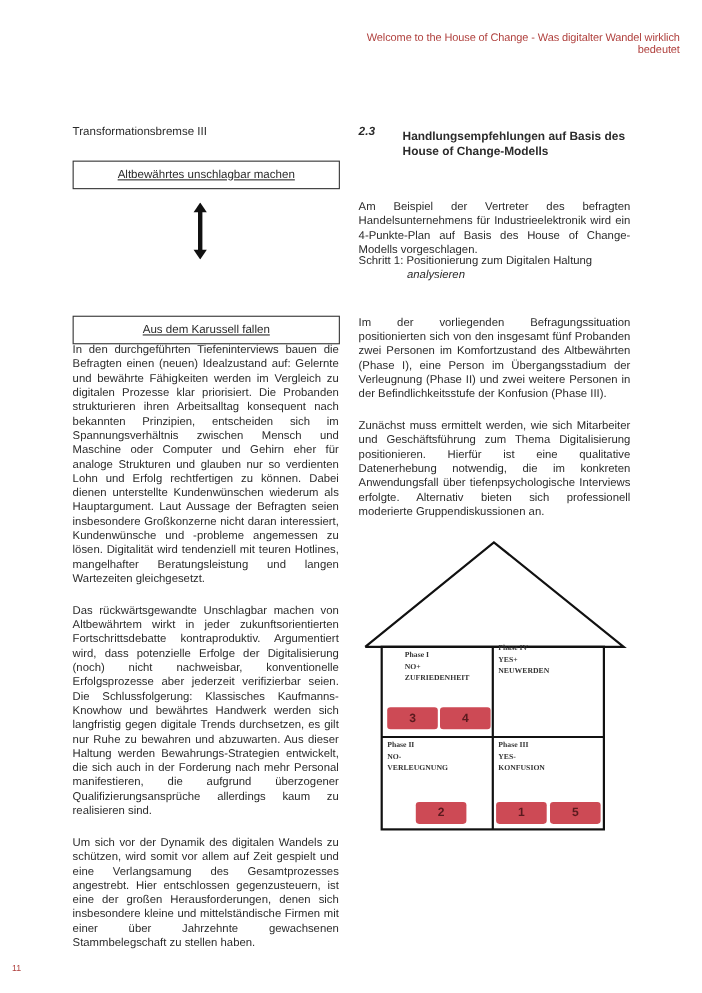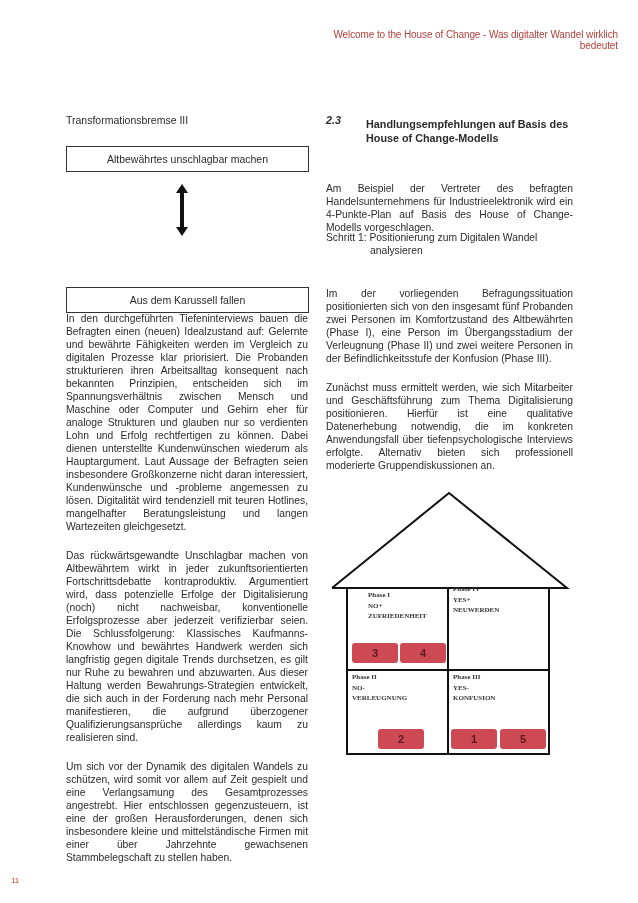--- a/index.html
+++ b/index.html
@@ -8,34 +8,34 @@
   .header { position: absolute; top: 29px; left: 300px; width: 318px; text-align: right;
             font-size: 10px; color: #b0413e; letter-spacing: -0.1px; }
   .pagenum { position: absolute; left: 11px; top: 876px; font-size: 8px; color: #b0413e; }
 
   .col { position: absolute; font-size: 10.3px; line-height: 13px; text-align: justify; }
   .left { left: 66px; width: 242px; }
   .right { left: 326px; width: 247px; }
 
   .left-title { position: absolute; left: 66px; top: 114px; font-size: 10.5px; }
   .box { position: absolute; left: 66px; width: 243px; height: 26px; border: 1px solid #333;
-         box-sizing: border-box; text-align: center; font-size: 10.5px; line-height: 24px; }
+         box-sizing: border-box; text-align: center; font-size: 10.5px; line-height: 24px; text-decoration: underline; }
   .box1 { top: 146px; }
   .box2 { top: 250px; margin-top: 37px; }
   .arrow { position: absolute; left: 172px; top: 184px; width: 20px; height: 52px; }
 
   .p { margin: 16px 0 12px 0; }
 
   .sec-head { position: absolute; left: 326px; top: 113px; width: 250px; font-weight: bold;
               font-size: 10.8px; line-height: 14px; }
   .sec-num { position: absolute; left: 0; top: 0; font-style: italic; }
   .sec-title { position: absolute; left: 40px; top: 4px; width: 210px; }
 
   .step { position: absolute; left: 326px; top: 231px; font-size: 10.3px; line-height: 13px; }
-  .step .indent { padding-left: 44px; display: block; }
+  .step .indent { padding-left: 44px; display: block; font-style: italic; }
 
   .house { position: absolute; left: 330px; top: 480px; width: 250px; height: 280px; }
   .cell-label { position: absolute; font-family: "Liberation Serif", serif; font-weight: bold;
                 font-size: 7px; line-height: 10.5px; color: #333; }
   .badge { position: absolute; width: 46px; height: 20px; background: #cd4a55; border-radius: 3px;
            color: #5a1a1e; font-weight: bold; font-size: 11px; text-align: center; line-height: 20px;
            font-family: "Liberation Sans", sans-serif; }
 </style>
 </head>
 <body>
@@ -60,21 +60,21 @@
 <div class="sec-head">
   <span class="sec-num">2.3</span>
   <span class="sec-title">Handlungsempfehlungen auf Basis des House of Change-Modells</span>
 </div>
 
 <div class="col right" style="top:166px;">
   <p class="p">Am Beispiel der Vertreter des befragten Handelsunternehmens für Industrieelektronik wird ein 4-Punkte-Plan auf Basis des House of Change-Modells vorgeschlagen.</p>
 </div>
 
 <div class="step">
-  <span>Schritt 1: Positionierung zum Digitalen Wandel</span>
+  <span>Schritt 1: Positionierung zum Digitalen Haltung</span>
   <span class="indent">analysieren</span>
 </div>
 
 <div class="col right" style="top:271px;">
   <p class="p">Im der vorliegenden Befragungssituation positionierten sich von den insgesamt fünf Probanden zwei Personen im Komfortzustand des Altbewährten (Phase I), eine Person im Übergangsstadium der Verleugnung (Phase II) und zwei weitere Personen in der Befindlichkeitsstufe der Konfusion (Phase III).</p>
   <p class="p">Zunächst muss ermittelt werden, wie sich Mitarbeiter und Geschäftsführung zum Thema Digitalisierung positionieren. Hierfür ist eine qualitative Datenerhebung notwendig, die im konkreten Anwendungsfall über tiefenpsychologische Interviews erfolgte. Alternativ bieten sich professionell moderierte Gruppendiskussionen an.</p>
 </div>
 
 <div class="house">
   <svg width="250" height="280" style="position:absolute;left:0;top:0;">

